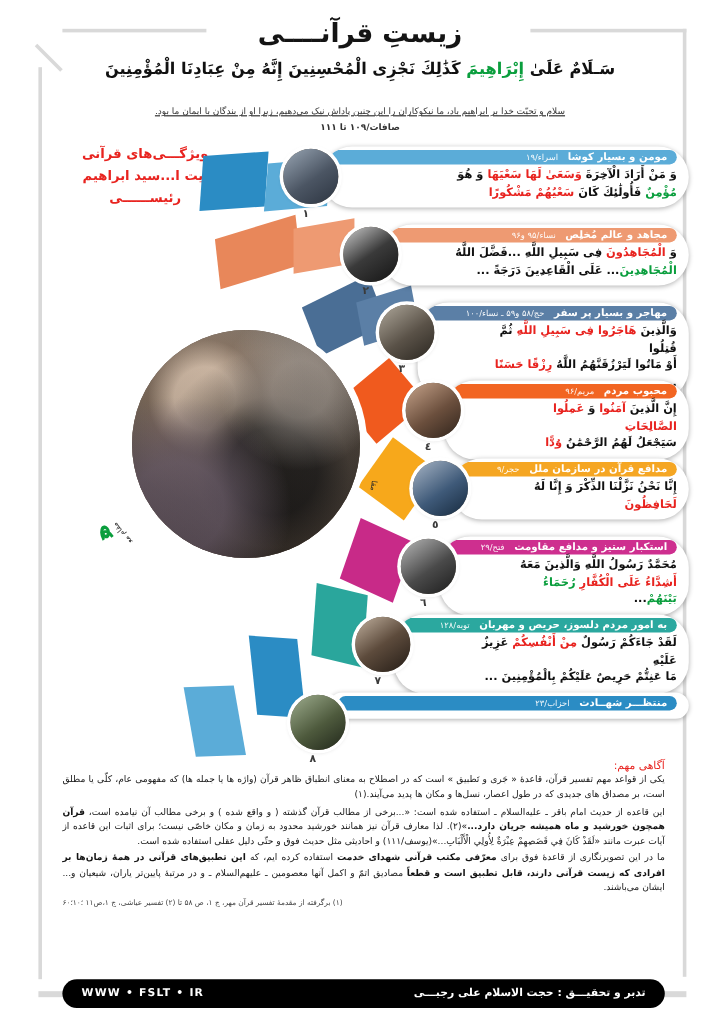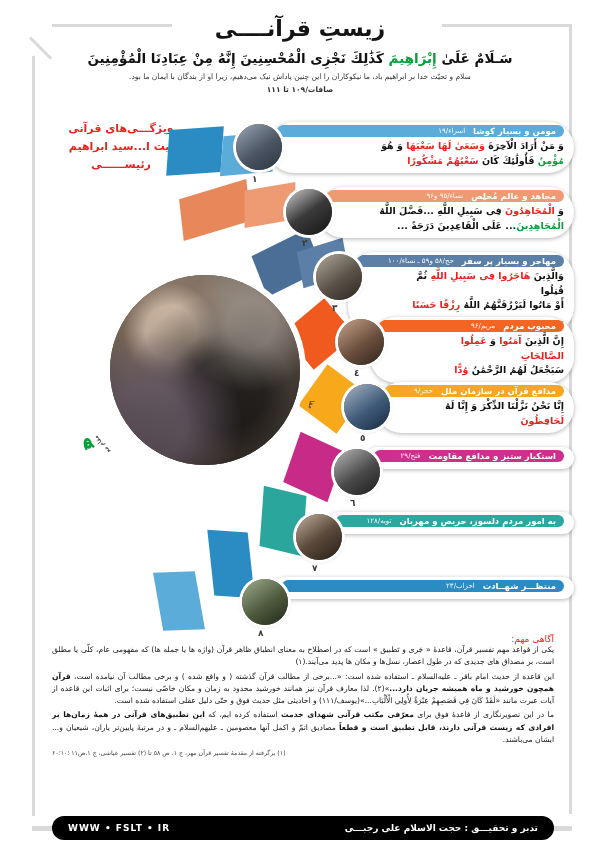--- a/index.html
+++ b/index.html
@@ -25,21 +25,21 @@
   #main-title {
     position:absolute; top:6px; left:0; right:0;
     text-align:center; font-size:22px; font-weight:bold;
     letter-spacing:1px; color:#141414;margin-top:10px;
   }
   #ayah-header {
     position:absolute; top:48px; left:50px; right:50px; text-align:center;
   }
   #ayah-arabic { font-size:13.5px; font-weight:bold; line-height:1.5; color:#111; }
   #ayah-arabic .g { color:#0a9e3d; }
-  #ayah-trans { font-size:7.5px; color:#333; margin-top:4px; line-height:1.4;}
+  #ayah-trans { font-size:7.5px; color:#333; margin-top:20px; line-height:1.4;text-decoration:underline;}
   #ayah-ref   { font-size:7.5px; color:#333; margin-top:2px;font-weight:bold;}
 
   
   #feature-heading {
     position:absolute; left:62px; top:120px; width:118px;
     text-align:center; color:#e8231f; font-size:11px; font-weight:bold;
     line-height:1.65; letter-spacing:0.5px;
   }
 
   
@@ -240,30 +240,32 @@
     </div>
     <div class="avatar" style="left: 344px; top: 384px; width: 46px; height: 46px;">
       <i style="background: linear-gradient(145deg, rgb(169, 182, 198), rgb(63, 90, 121) 55%, rgb(22, 41, 61));"></i>
     </div>
     <div class="num" style="left: 360px; top: 433px;">٥</div>
     <div class="pill" style="left: 366px; top: 447px; width: 208px;">
       <div class="pill-title" style="background: rgb(206, 47, 143); margin-right: 0px;">
         <span class="ttl">استکبار ستیز و مدافع مقاومت</span>
         <span class="ref">فتح/۲۹</span>
       </div>
+      <div class="pill-ar">مُحَمَّدٌ رَسُولُ اللَّهِ وَالَّذِينَ مَعَهُ<br><span class="r">أَشِدَّاءُ عَلَى الْكُفَّارِ</span> <span class="g">رُحَمَاءُ بَيْنَهُمْ</span>...</div>
     </div>
     <div class="avatar" style="left: 334px; top: 449px; width: 46px; height: 46px;">
       <i style="background: linear-gradient(145deg, rgb(185, 185, 185), rgb(74, 74, 74) 55%, rgb(28, 28, 28));"></i>
     </div>
     <div class="num" style="left: 350px; top: 498px;">٦</div>
     <div class="pill" style="left: 328px; top: 512px; width: 246px;">
       <div class="pill-title" style="background: rgb(43, 168, 159); margin-right: 0px;">
         <span class="ttl">به امور مردم دلسوز، حریص و مهربان</span>
         <span class="ref">توبه/۱۲۸</span>
       </div>
+      <div class="pill-ar">لَقَدْ جَاءَكُمْ رَسُولٌ <span class="r">مِنْ أَنْفُسِكُمْ</span> عَزِيزٌ عَلَيْهِ<br>مَا عَنِتُّمْ حَرِيصٌ عَلَيْكُمْ بِالْمُؤْمِنِينَ ...</div>
     </div>
     <div class="avatar" style="left: 296px; top: 514px; width: 46px; height: 46px;">
       <i style="background: linear-gradient(145deg, rgb(194, 178, 160), rgb(93, 75, 60) 50%, rgb(36, 28, 22));"></i>
     </div>
     <div class="num" style="left: 312px; top: 563px;">۷</div>
     <div class="pill" style="left: 274px; top: 577px; width: 300px;">
       <div class="pill-title" style="background: rgb(43, 140, 196); margin-right: 0px;">
         <span class="ttl">منتظـــر شهــادت</span>
         <span class="ref">احزاب/۲۳</span>
       </div>

